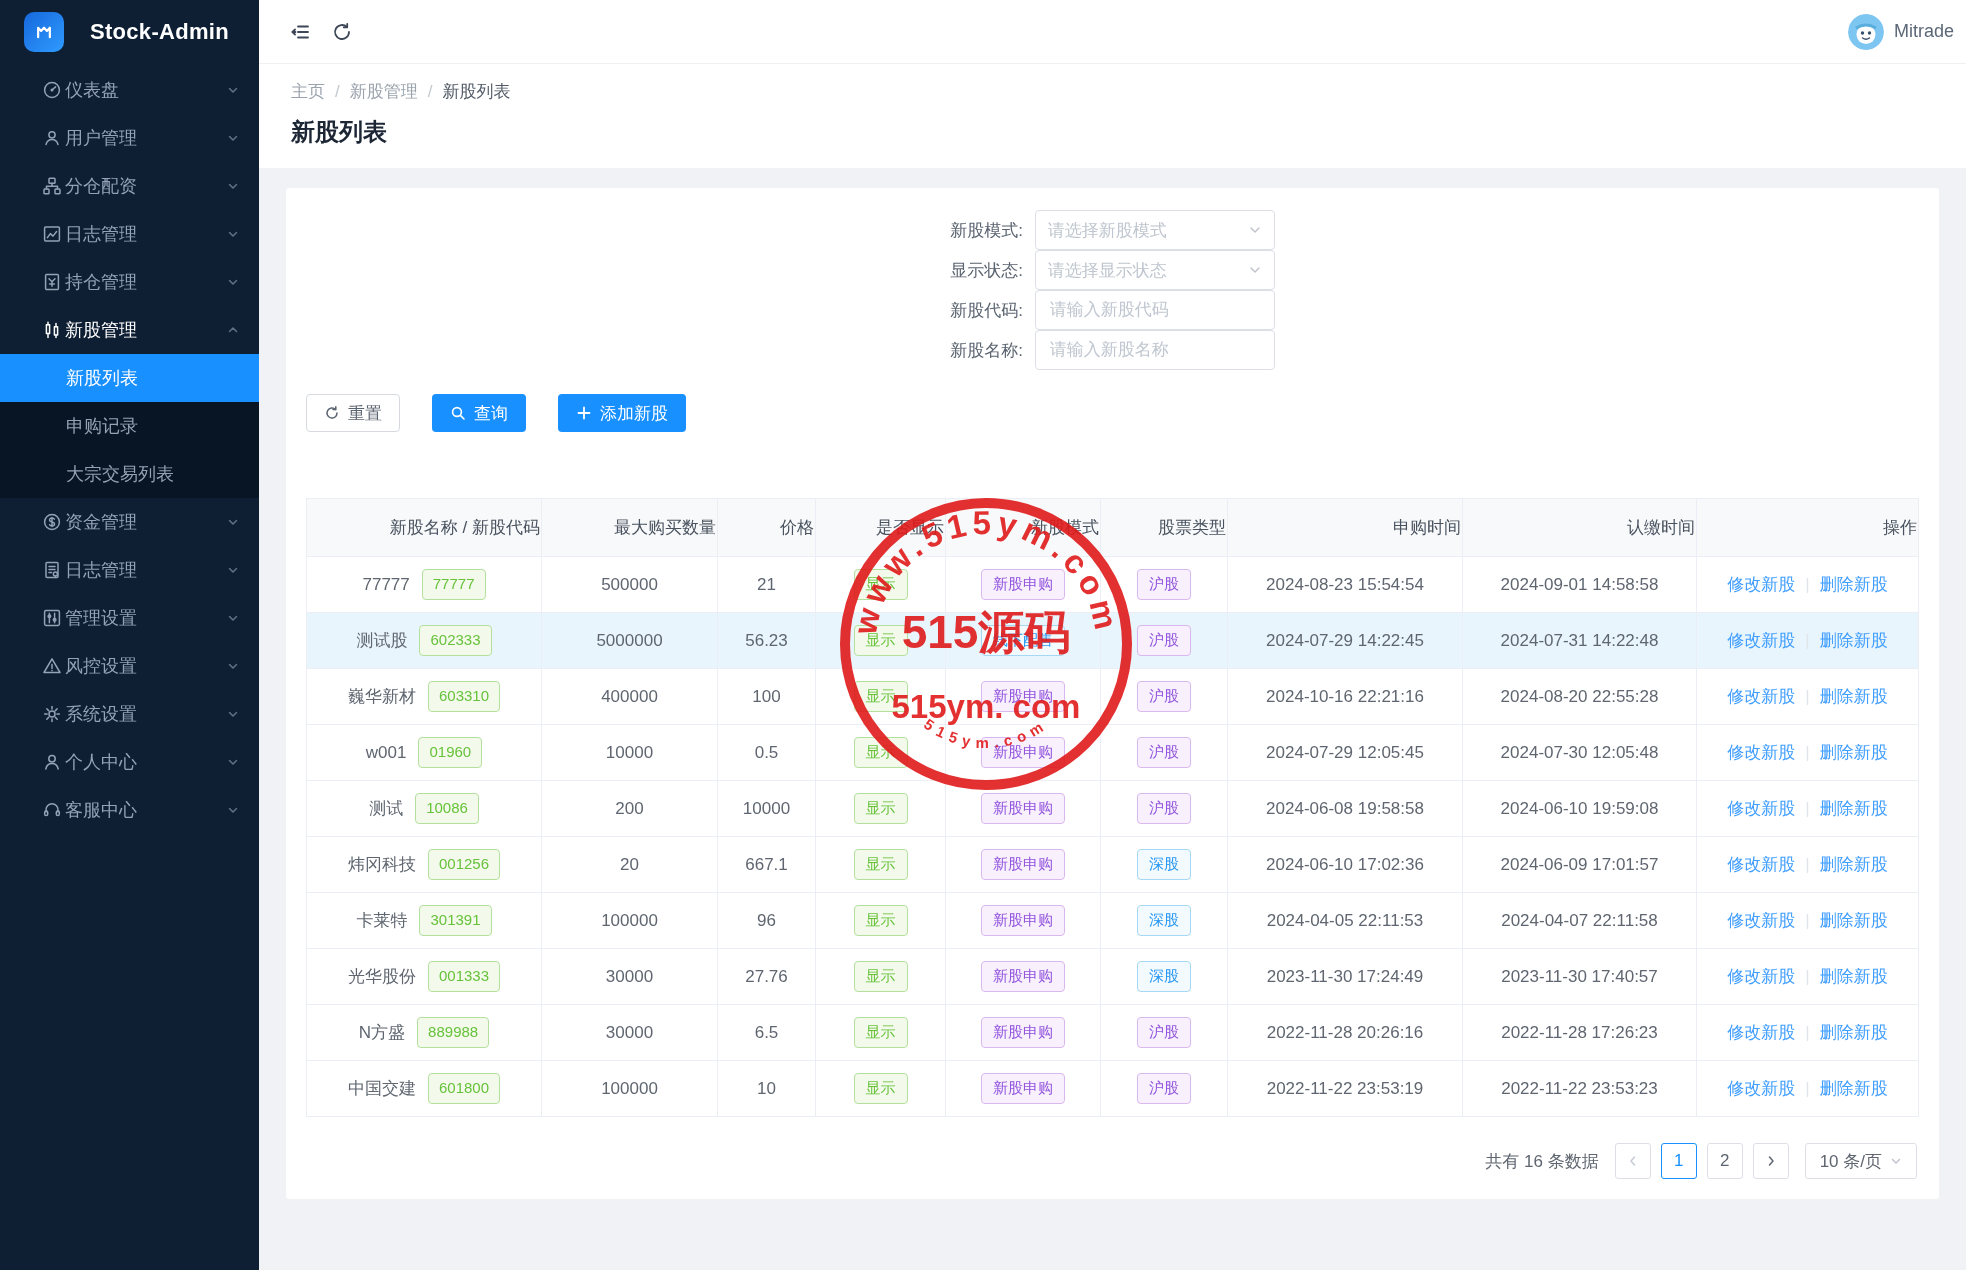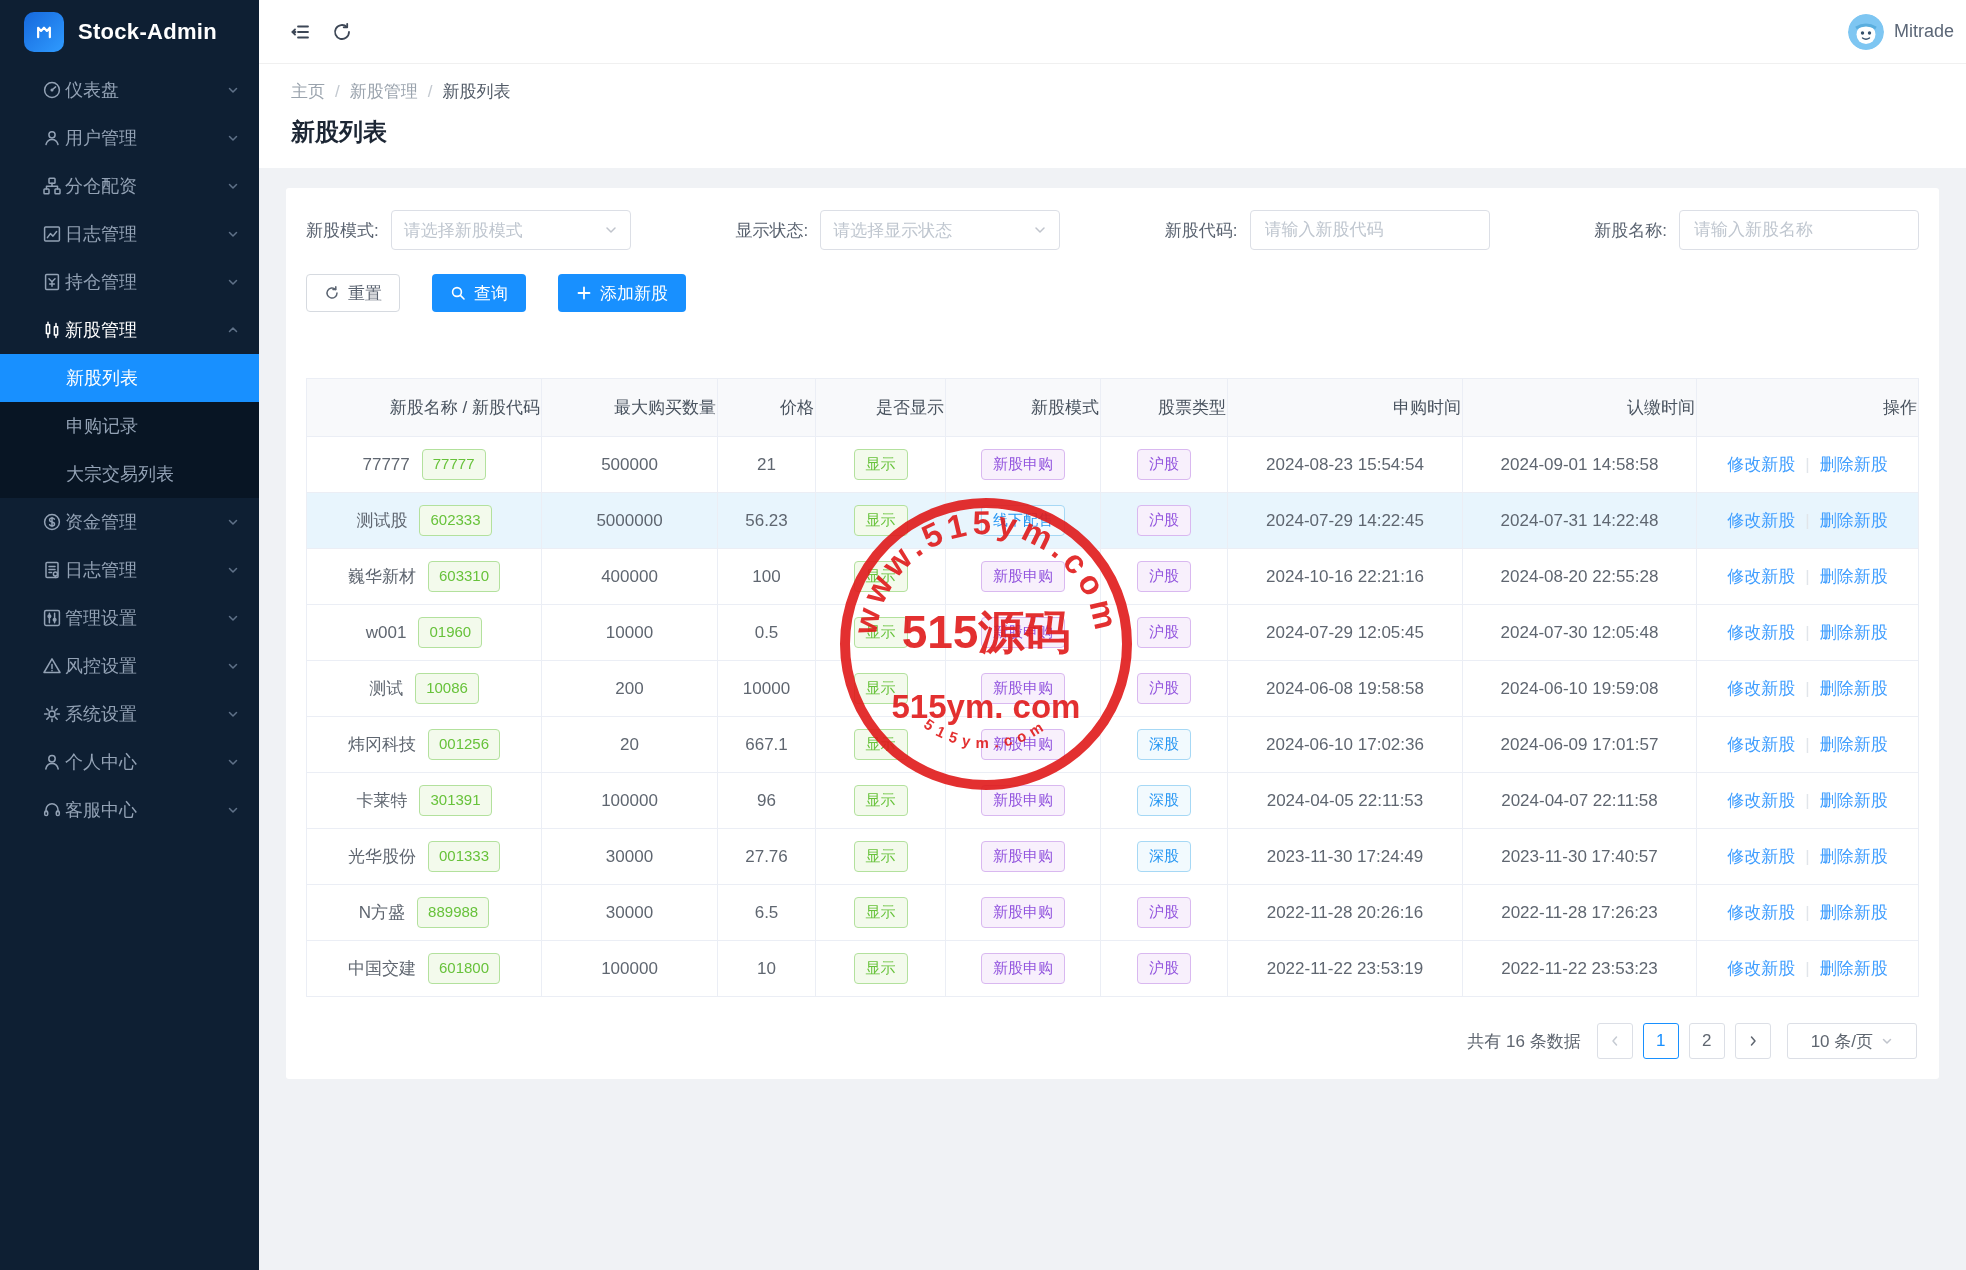--- a/index.html
+++ b/index.html
@@ -1,21 +1,21 @@
 <!DOCTYPE html>
 <html><head>
 <meta charset="utf-8">
 <style>
   html,body{margin:0;padding:0;background:#e9ebee;}
   .root{position:relative;width:1966px;height:1270px;overflow:hidden;background:#f0f2f5;
         font-family:"Liberation Sans","DejaVu Sans",sans-serif;}
 
   
   .sidebar{position:absolute;left:0;top:0;bottom:0;width:259px;background:#0e1f33;z-index:10;}
-  .logo{height:64px;display:flex;align-items:center;gap:14px;padding-left:24px;}
+  .logo{height:64px;display:flex;align-items:center;gap:26px;padding-left:24px;}
   .logo-mark{width:40px;height:40px;border-radius:10px;background:linear-gradient(135deg,#1668dc,#2f9bff);
              display:flex;align-items:center;justify-content:center;flex:none;}
   .logo-text{color:#fff;font-size:22px;font-weight:bold;letter-spacing:.3px;}
   .menu{padding-top:2px;}
   .mitem{height:48px;display:flex;align-items:center;gap:3px;padding:0 20px 0 26px;
          font-size:18px;color:#93a2b5;cursor:pointer;margin-left:16px;}
   .mitem.active{color:#fff;}
   .micon{display:flex;width:20px;height:20px;flex:none;}
   .micon svg{width:20px;height:20px;}
   .mlabel{white-space:nowrap;}
@@ -38,21 +38,21 @@
   .breadcrumb{display:flex;align-items:center;gap:10px;font-size:17px;color:#9aa3ad;}
   .crumb{cursor:pointer;}
   .crumb.current{color:#515a66;cursor:default;}
   .bsep{color:#c3c9d0;}
   .page-title{margin:13px 0 0;font-size:24px;font-weight:700;color:#1c2634;}
 
   .content{flex:1;background:#f0f2f5;padding:20px 27px;overflow:hidden;}
   .card{background:#fff;border-radius:3px;padding:22px 20px 20px;min-height:846px;box-sizing:border-box;}
 
   
-  .filters{display:flex;justify-content:space-between;}
+  .filters{display:flex;justify-content:space-between;align-items:center;flex-direction:column;}
   .fgroup{display:flex;align-items:center;gap:12px;}
   .flabel{font-size:17px;color:#5a6370;white-space:nowrap;}
   .fselect,.finput{width:240px;height:40px;border:1px solid #dcdfe6;border-radius:4px;background:#fff;
           display:flex;align-items:center;padding:0 12px;box-sizing:border-box;}
   .fselect{cursor:pointer;}
   .fph{color:#bfc6cf;font-size:17px;flex:1;}
   .schev{display:flex;color:#c0c4cc;}
   .finput input{border:0;outline:0;width:100%;font-size:17px;color:#333;background:transparent;}
   .finput input::placeholder{color:#bfc6cf;}
 
@@ -84,21 +84,21 @@
   
   .pagination{margin-top:26px;display:flex;justify-content:flex-end;align-items:center;gap:10px;
               font-size:17px;color:#5f6670;padding-right:2px;}
   .ptotal{margin-right:6px;}
   .pbtn{min-width:36px;height:36px;border:1px solid #dcdfe6;border-radius:3px;background:#fff;
         display:flex;align-items:center;justify-content:center;cursor:pointer;box-sizing:border-box;}
   .pbtn.active{border-color:#1890ff;color:#1890ff;}
   .pbtn.disabled{color:#c6cbd3;cursor:default;}
   .pbtn .pc{display:flex;}
   .psize{height:36px;border:1px solid #dcdfe6;border-radius:3px;background:#fff;display:flex;
-         align-items:center;gap:8px;padding:0 23px;margin-left:6px;cursor:pointer;box-sizing:border-box;}
+         align-items:center;gap:8px;padding:0 14px;margin-left:6px;cursor:pointer;box-sizing:border-box;}
 
   
   .stamp{position:absolute;left:840px;top:498px;width:292px;height:292px;opacity:.9;
          pointer-events:none;z-index:40;}
 </style>
 </head>
 <body>
 
 <div class="root">
 

